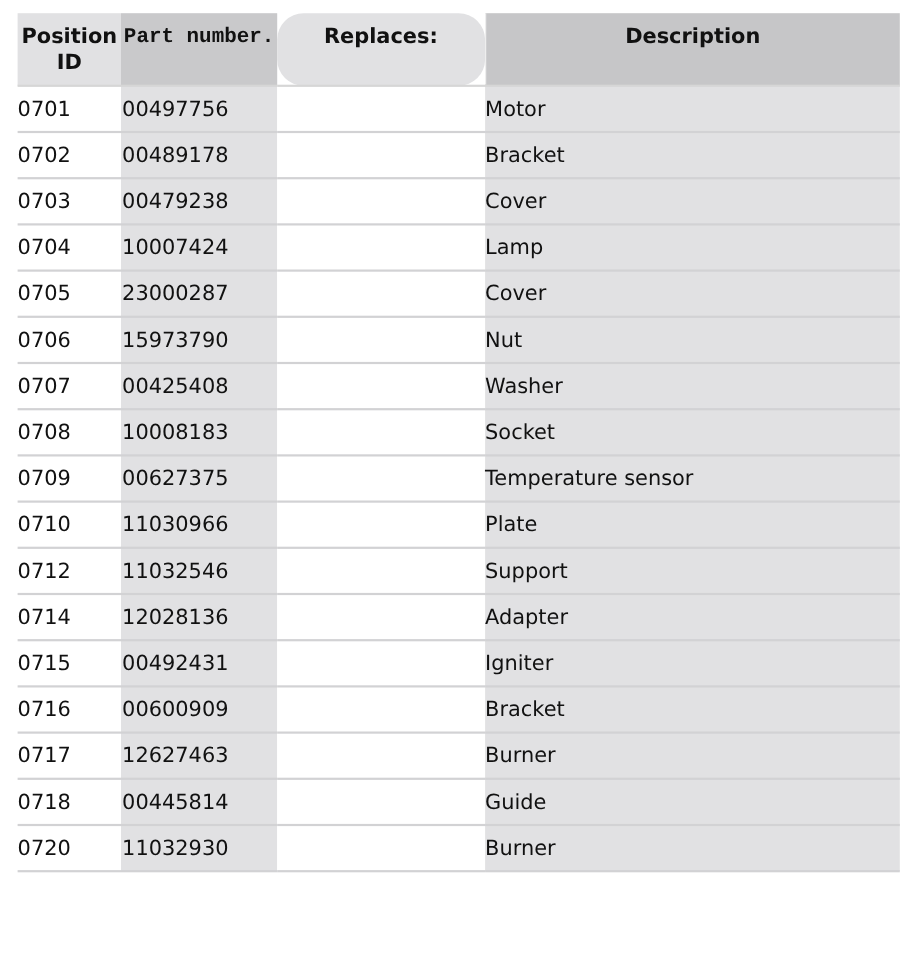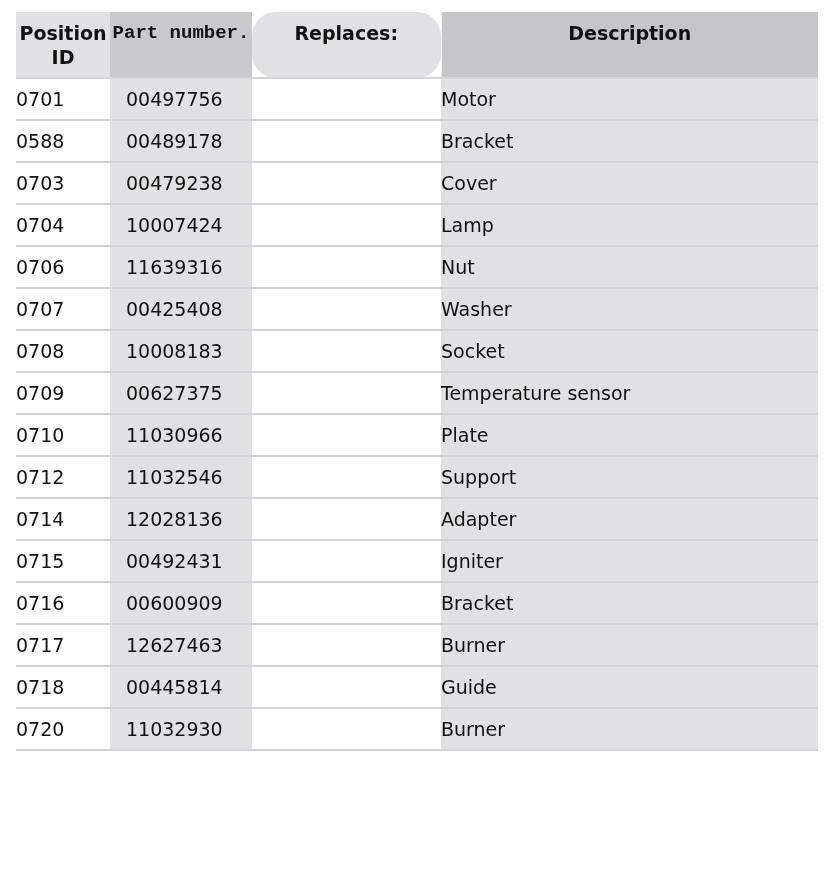--- a/index.html
+++ b/index.html
@@ -9,21 +9,21 @@
   col.c1 { width:94px; } col.c2 { width:142px; } col.c3 { width:189px; } col.c4 { width:377px; }
   th { font-weight:bold; font-size:19px; line-height:24px; vertical-align:top; text-align:center;
        padding:9px 0 8px 0; height:48px; }
   th.h1 { background:#e1e1e3; }
   th.h2 { background:#c9c9cb;font-family:Liberation Mono, monospace; }
   th.h3 { background:#e1e1e3;border-radius:24px; }
   th.h4 { background:#c6c6c8; border-left:1px solid #f2f2f2; }
   tr.hdr { border-bottom:2px solid #d6d6d6; }
   td { font-size:19px; height:40px; padding:0; border-bottom:2px solid #d2d2d4; vertical-align:middle; }
   td.c1 { background:#ffffff; }
-  td.c2 { background:#e1e1e3; padding-left:16px; }
+  td.c2 { background:#e1e1e3; padding-left:1px; }
   td.c3 { background:#ffffff; }
   td.c4 { background:#e1e1e3; }
 </style>
 </head>
 <body>
 
 <table>
   <colgroup>
       <col class="c1">
       <col class="c2">
@@ -39,40 +39,46 @@
     </tr>
   </thead>
   <tbody id="rows">
       <tr>
         <td class="c1">0701</td>
         <td class="c2">00497756</td>
         <td class="c3"></td>
         <td class="c4">Motor</td>
       </tr>
       <tr>
-        <td class="c1">0588</td>
+        <td class="c1">0702</td>
         <td class="c2">00489178</td>
         <td class="c3"></td>
         <td class="c4">Bracket</td>
       </tr>
       <tr>
         <td class="c1">0703</td>
         <td class="c2">00479238</td>
         <td class="c3"></td>
         <td class="c4">Cover</td>
       </tr>
       <tr>
         <td class="c1">0704</td>
         <td class="c2">10007424</td>
         <td class="c3"></td>
         <td class="c4">Lamp</td>
       </tr>
       <tr>
+        <td class="c1">0705</td>
+        <td class="c2">23000287</td>
+        <td class="c3"></td>
+        <td class="c4">Cover</td>
+      </tr>
+      <tr>
         <td class="c1">0706</td>
-        <td class="c2">11639316</td>
+        <td class="c2">15973790</td>
         <td class="c3"></td>
         <td class="c4">Nut</td>
       </tr>
       <tr>
         <td class="c1">0707</td>
         <td class="c2">00425408</td>
         <td class="c3"></td>
         <td class="c4">Washer</td>
       </tr>
       <tr>

